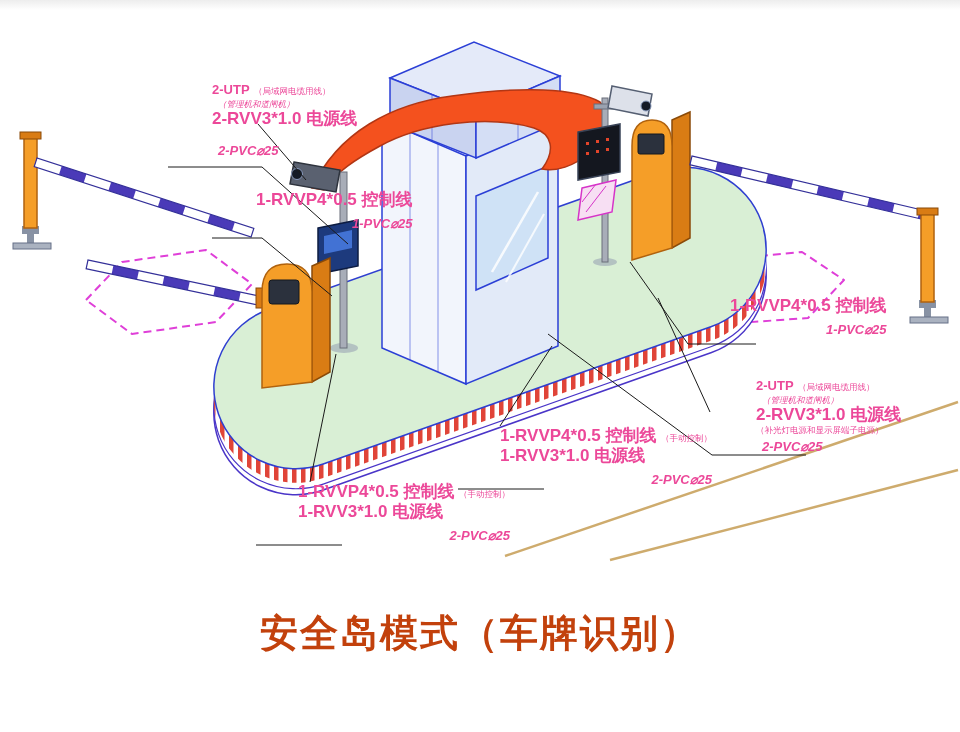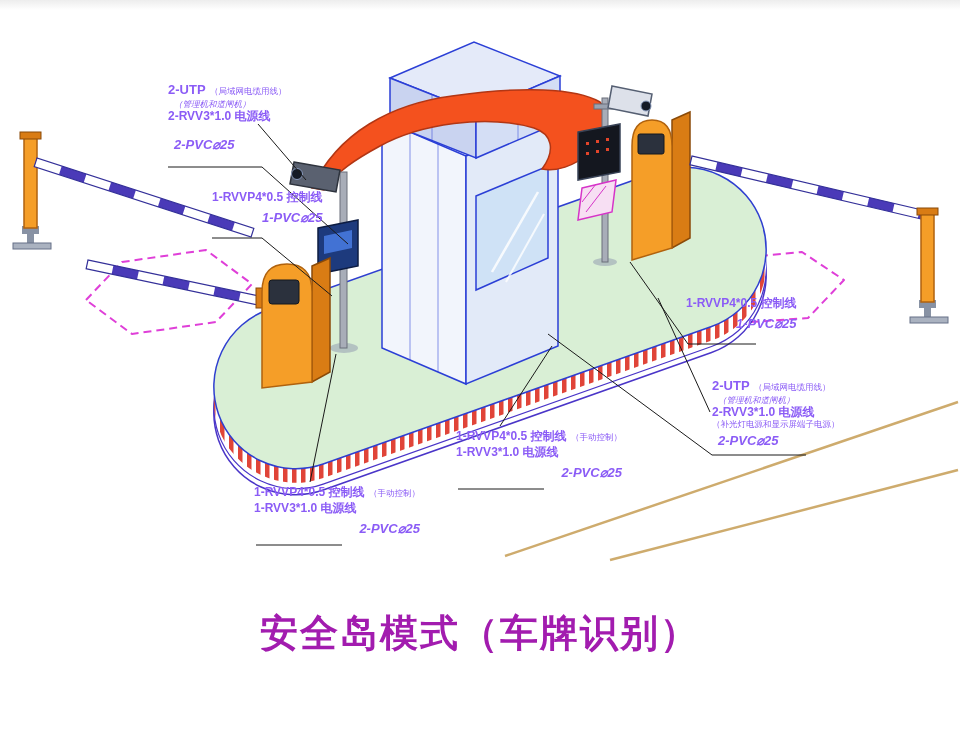--- a/index.html
+++ b/index.html
@@ -6,31 +6,31 @@
   .stage {
     position:relative; width:960px; height:732px; overflow:hidden;
     background:#ffffff;
     font-family:"Liberation Sans", sans-serif;
   }
   .stage::before{
     content:""; position:absolute; left:0; top:0; right:0; height:10px;
     background:linear-gradient(#ededed, rgba(255,255,255,0)); pointer-events:none;
   }
   svg.art { position:absolute; left:0; top:0; }
-  .co { position:absolute; color:#8b5cf6; white-space:nowrap; line-height:1.18; }
+  .co { position:absolute; color:#ec4899; white-space:nowrap; line-height:1.18;margin-left:44px; }
   .co-main  { font-size:13px; font-weight:700; }
-  .co-mid   { font-size:12px; font-weight:700; }
+  .co-mid   { font-size:17px; font-weight:700; }
   .co-small { font-size:8.5px; font-weight:400; }
   .ind1 { margin-left:6px;font-style:italic; }
   .gap-top { margin-top:14px; }
   .gap-top-sm { margin-top:6px;text-align:right; }
   .title {
     position:absolute; left:0; top:608px; width:100%;
     text-align:center; font-size:38px; font-weight:600;
-    letter-spacing:2px; color:#a21caf;
+    letter-spacing:2px; color:#c2410c;
   }
 </style>
 </head>
 <body>
 
 <div class="stage">
 
 <svg class="art" width="960" height="732" viewBox="0 0 960 732">
   <defs>
     <pattern id="candy" width="9" height="9" patternUnits="userSpaceOnUse" patternTransform="rotate(19.5)">

